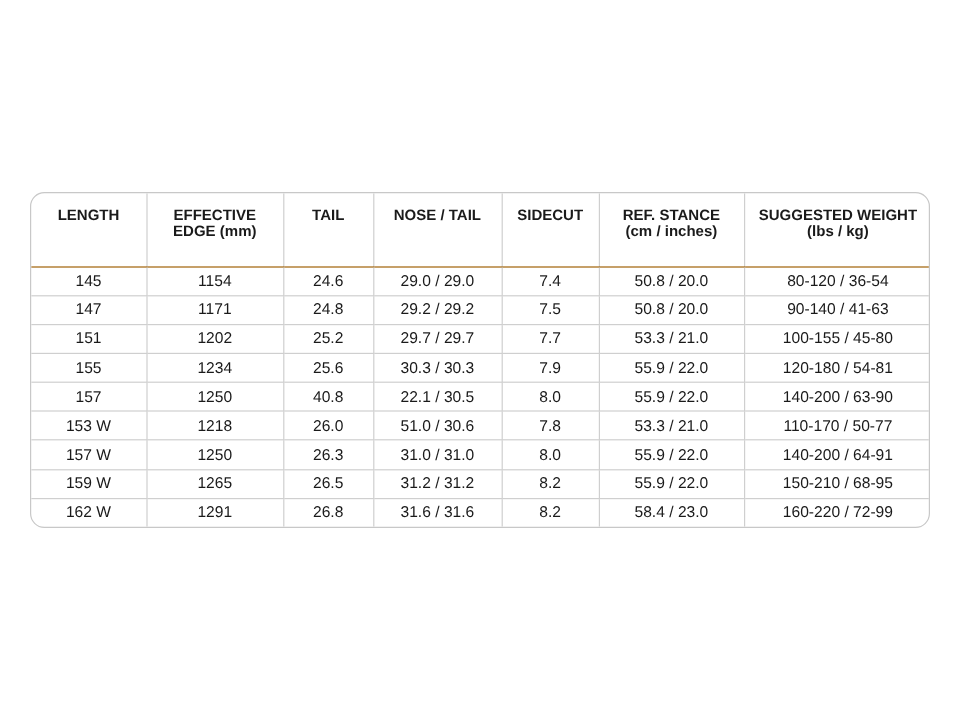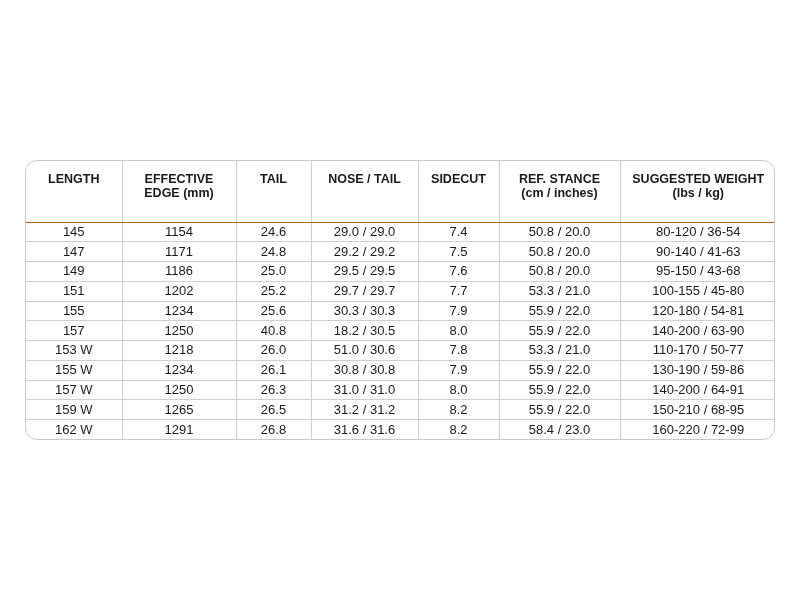--- a/index.html
+++ b/index.html
@@ -124,29 +124,20 @@
         <tr>
           <td>147</td>
           <td>1171</td>
           <td>24.8</td>
           <td>29.2 / 29.2</td>
           <td>7.5</td>
           <td>50.8 / 20.0</td>
           <td>90-140 / 41-63</td>
         </tr>
         <tr>
-          <td>149</td>
-          <td>1186</td>
-          <td>25.0</td>
-          <td>29.5 / 29.5</td>
-          <td>7.6</td>
-          <td>50.8 / 20.0</td>
-          <td>95-150 / 43-68</td>
-        </tr>
-        <tr>
           <td>151</td>
           <td>1202</td>
           <td>25.2</td>
           <td>29.7 / 29.7</td>
           <td>7.7</td>
           <td>53.3 / 21.0</td>
           <td>100-155 / 45-80</td>
         </tr>
         <tr>
           <td>155</td>
@@ -154,44 +145,35 @@
           <td>25.6</td>
           <td>30.3 / 30.3</td>
           <td>7.9</td>
           <td>55.9 / 22.0</td>
           <td>120-180 / 54-81</td>
         </tr>
         <tr>
           <td>157</td>
           <td>1250</td>
           <td>40.8</td>
-          <td>18.2 / 30.5</td>
+          <td>22.1 / 30.5</td>
           <td>8.0</td>
           <td>55.9 / 22.0</td>
           <td>140-200 / 63-90</td>
         </tr>
         <tr>
           <td>153 W</td>
           <td>1218</td>
           <td>26.0</td>
           <td>51.0 / 30.6</td>
           <td>7.8</td>
           <td>53.3 / 21.0</td>
           <td>110-170 / 50-77</td>
         </tr>
         <tr>
-          <td>155 W</td>
-          <td>1234</td>
-          <td>26.1</td>
-          <td>30.8 / 30.8</td>
-          <td>7.9</td>
-          <td>55.9 / 22.0</td>
-          <td>130-190 / 59-86</td>
-        </tr>
-        <tr>
           <td>157 W</td>
           <td>1250</td>
           <td>26.3</td>
           <td>31.0 / 31.0</td>
           <td>8.0</td>
           <td>55.9 / 22.0</td>
           <td>140-200 / 64-91</td>
         </tr>
         <tr>
           <td>159 W</td>

